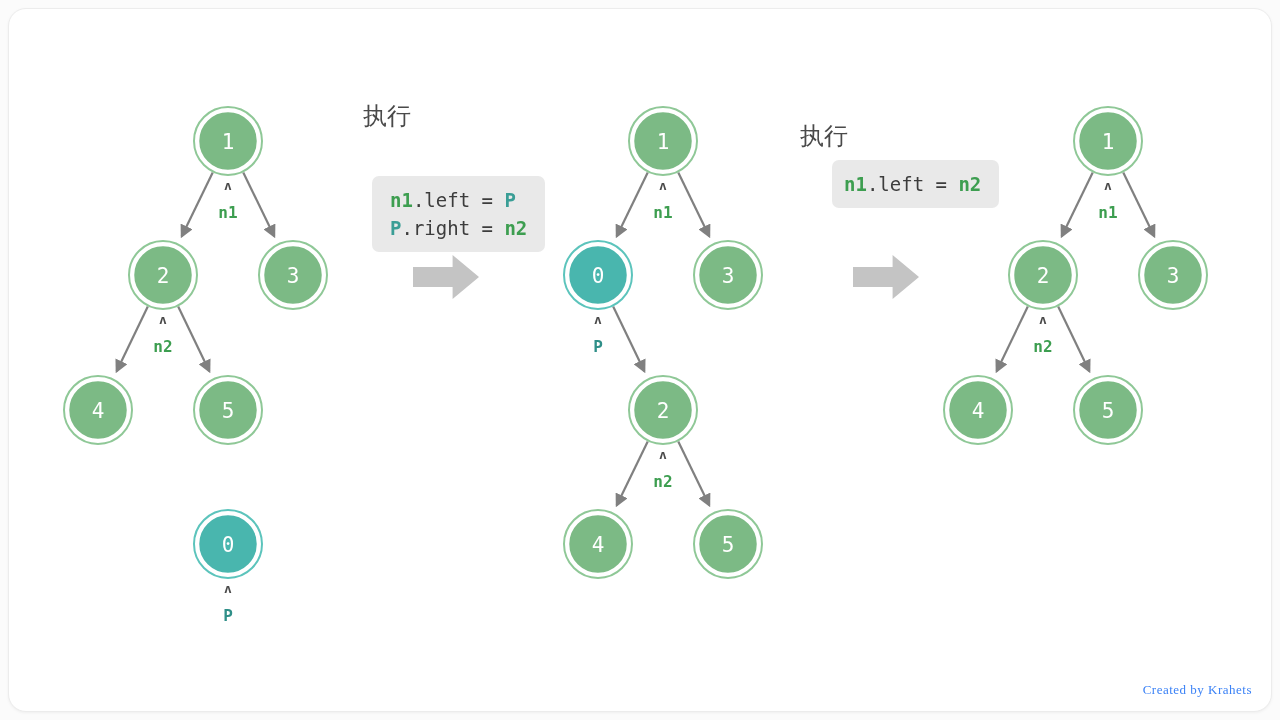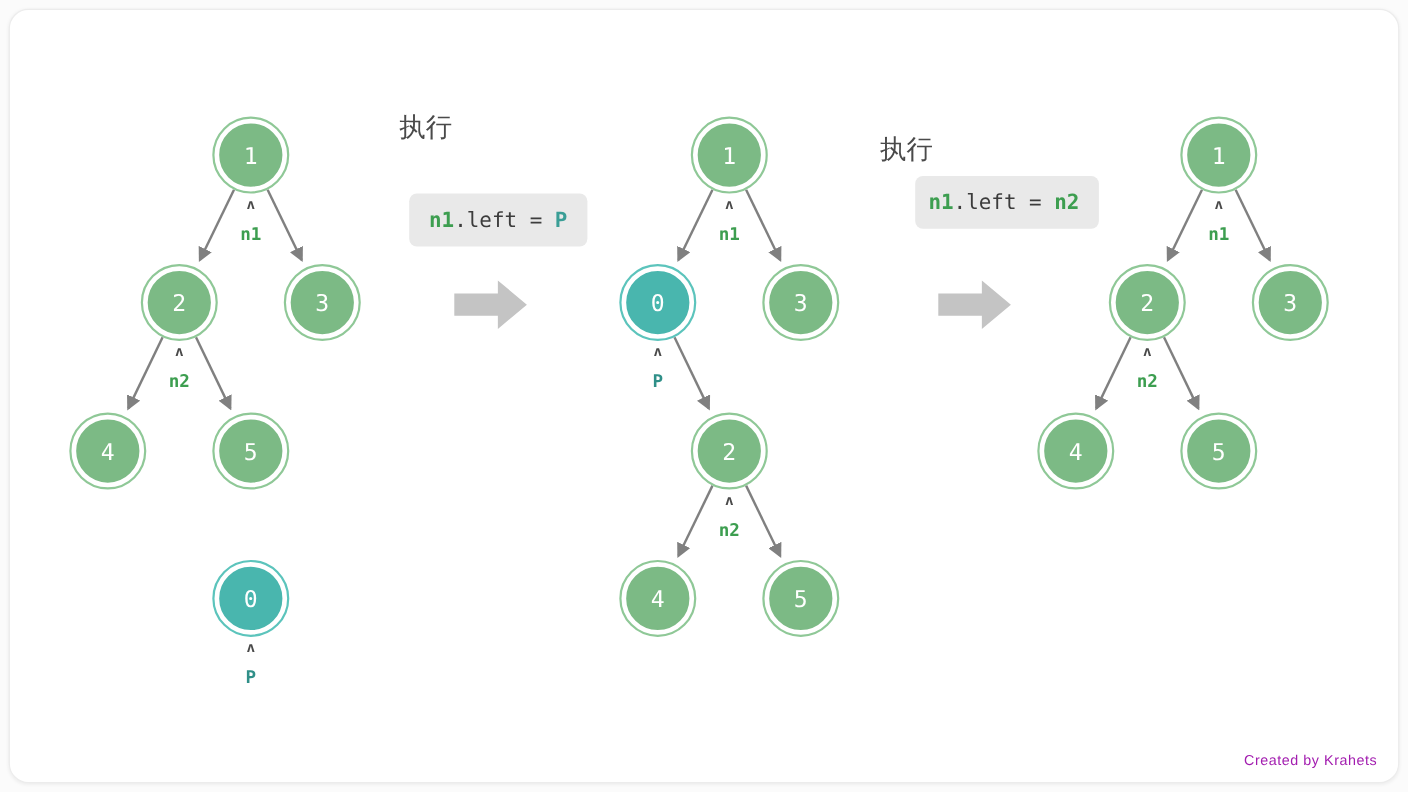--- a/index.html
+++ b/index.html
@@ -80,23 +80,23 @@
     color: #3c3c3c;
     white-space: pre;
   }
   .tok-green { color: #3d9e50; font-weight: bold; }
   .tok-teal  { color: #3a9e96; font-weight: bold; }
   .tok-plain { color: #3c3c3c; }
   #credit {
     position: absolute;
     right: 28px;
     bottom: 22px;
-    font-family: Liberation Sans, sans-serif;
+    font-family: Liberation Serif, serif;
     font-size: 13px;
-    color: #a21caf;
+    color: #3b82f6;
     letter-spacing: 0.5px;
   }
 </style>
 </head>
 <body>
 
 <div id="canvas">
   <div id="card"></div>
 
   <svg class="diagram" id="diagram-svg" viewBox="0 0 1280 720">
@@ -238,19 +238,19 @@
           <text x="1043" y="324" class="ptr-caret">ʌ</text>
           <text x="1043" y="352" class="ptr-label" fill="#3d9e50">n2</text>
         </g>
         <polygon points="413,266.88 452.6,266.88 452.6,255 479,277 452.6,299 452.6,287.12 413,287.12" class="big-arrow" fill="#c4c4c4"></polygon>
         <polygon points="853,266.88 892.6,266.88 892.6,255 919,277 892.6,299 892.6,287.12 853,287.12" class="big-arrow" fill="#c4c4c4"></polygon>
       </g>
   </svg>
 
   <div id="overlays">
       <div class="exec-title" style="left: 363px; top: 100px;">执行</div>
-      <div class="code-box" style="left: 372px; top: 140px; margin-top: 36px;"><div><span class="tok-green">n1</span><span class="tok-plain">.left = </span><span class="tok-teal">P</span></div></div>
+      <div class="code-box" style="left: 372px; top: 140px; margin-top: 36px;"><div><span class="tok-green">n1</span><span class="tok-plain">.left = </span><span class="tok-teal">P</span></div><div><span class="tok-teal">P</span><span class="tok-plain">.right = </span><span class="tok-green">n2</span></div></div>
       <div class="exec-title" style="left: 800px; top: 120px;">执行</div>
       <div class="code-box" style="left: 832px; top: 160px; padding-left: 12px;"><div><span class="tok-green">n1</span><span class="tok-plain">.left = </span><span class="tok-green">n2</span></div></div>
     </div>
 
   <div id="credit">Created by Krahets</div>
 </div>
 
 </body></html>

